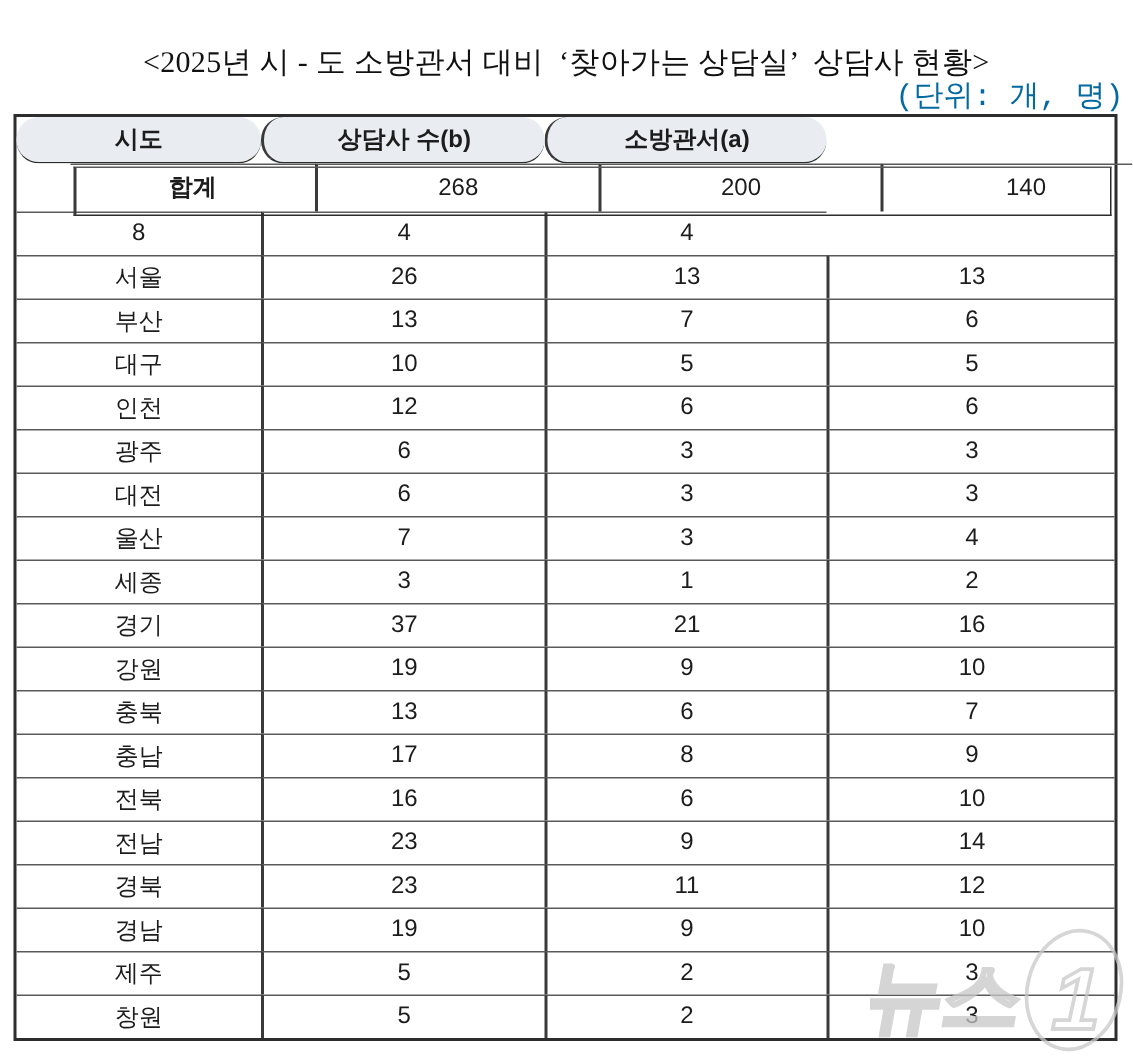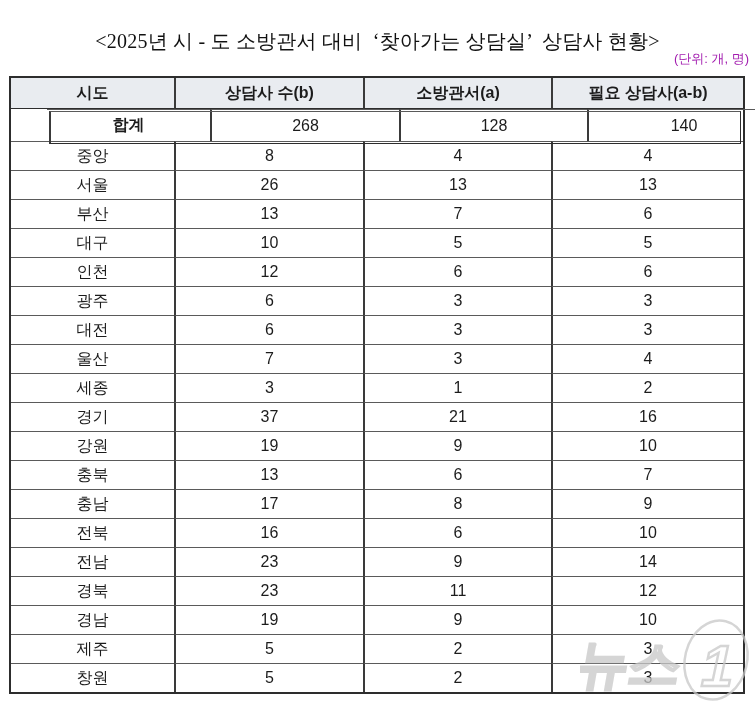--- a/index.html
+++ b/index.html
@@ -21,23 +21,23 @@
     font-weight: normal;
     font-size: 20px;
     letter-spacing: 0.2px;
     color: #111;
     white-space: pre;
     margin-top: 20px;
   }
   .unit-note {
     position: absolute;
     right: 6px; top: 50px;
-    font-family: Liberation Sans, sans-serif;
-    font-size: 13px;
-    color: #a21caf;
+    font-family: Liberation Mono, monospace;
+    font-size: 20px;
+    color: #0369a1;
   }
   .table {
     position: absolute;
     left: 9px; top: 76px;
     width: 732px;
     border: 2px solid #2d2d2d;
     background: #ffffff;
   }
   .trow {
     display: grid;
@@ -54,20 +54,21 @@
     overflow: hidden;
   }
   .trow > div:first-child { border-left: none; }
   .trow.header > div {
     border-top: none;
     height: 30px;
     background: #e9ecf0;
     font-weight: bold;
     font-size: 16px;
     border-bottom: 1px solid #2d2d2d;
+    border-radius: 15px;
   }
   .trow.total { position: relative; margin-left: 36px; }
   .trow.total > div {
     height: 31px;
     font-weight: normal;
   }
   .trow.total > div:first-child { font-weight: bold; }
   .total-box {
     position: absolute;
     left: 2px; right: 2px; top: 2px; bottom: 1px;
@@ -97,34 +98,32 @@
 
   <div class="title">&lt;2025년 시 - 도 소방관서 대비  ‘찾아가는 상담실’  상담사 현황&gt;</div>
 
   <div class="unit-note">(단위: 개, 명)</div>
 
   <div class="table">
     <div class="trow header">
       <div>시도</div>
       <div>상담사 수(b)</div>
       <div>소방관서(a)</div>
-      <div>필요 상담사(a-b)</div>
     </div>
 
     <div class="trow total">
       <div style="font-weight:bold;">합계</div>
       <div class="num">268</div>
-      <div class="num">128</div>
+      <div class="num">200</div>
       <div class="num">140</div>
       <div class="total-box"></div>
     </div>
 
     <div>
     <div class="trow">
-      <div>중앙</div>
       <div class="num">8</div>
       <div class="num">4</div>
       <div class="num">4</div>
     </div>
 
     <div class="trow">
       <div>서울</div>
       <div class="num">26</div>
       <div class="num">13</div>
       <div class="num">13</div>

